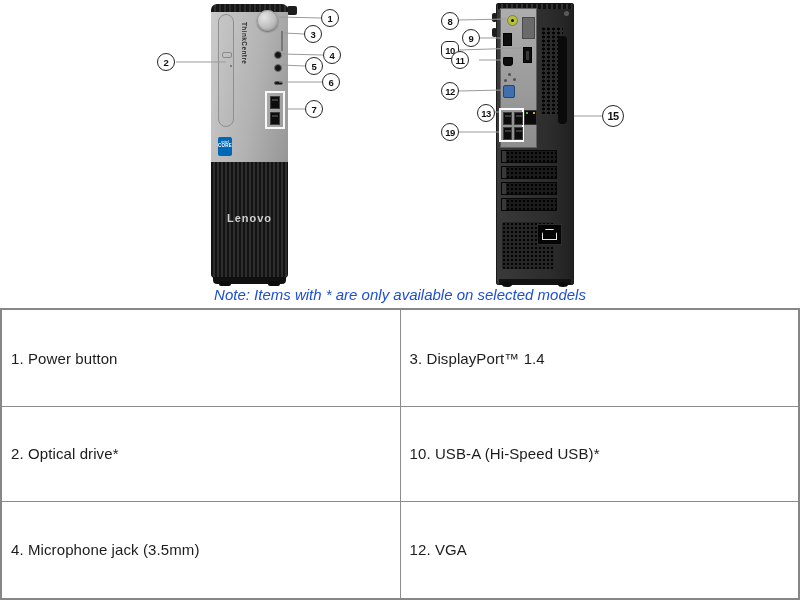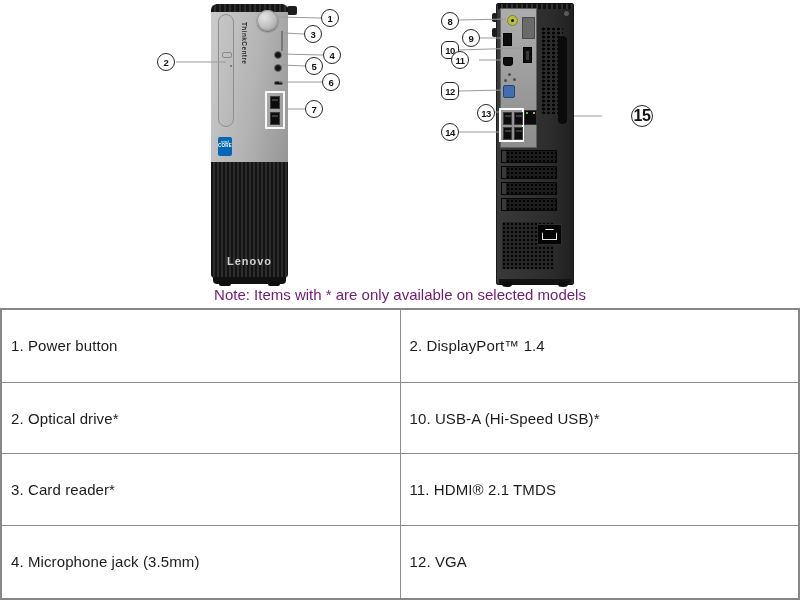--- a/index.html
+++ b/index.html
@@ -12,21 +12,21 @@
   .diagram{position:relative;width:800px;height:284px;background:#fff;}
   .diagram svg.leads{position:absolute;left:0;top:0;pointer-events:none;}
   .diagram svg.leads line{stroke:#9a9a9a;stroke-width:1;}
   .callout{
     position:absolute;width:18px;height:18px;border-radius:50%;
     background:#fff;border:1.6px solid #262626;box-sizing:border-box;
     display:flex;align-items:center;justify-content:center;
     font-size:9.5px;font-weight:bold;color:#111;
     transform:translate(-50%,-50%);z-index:5;letter-spacing:-0.5px;
   }
-  .callout.big{width:22px;height:22px;font-size:16px;margin-left:29px;}
+  .callout.big{width:22px;height:22px;font-size:11px;}
 
   
   .front-tower{position:absolute;left:211px;top:4px;width:77px;height:280px;}
   .ft-cap{position:absolute;left:0;top:0;width:100%;height:9px;background:#202020;
     border-radius:6px 6px 0 0;
     background-image:repeating-linear-gradient(90deg,#161616 0 3px,#2e2e2e 3px 5px);}
   .ft-nub{position:absolute;right:-9px;top:2px;width:10px;height:9px;background:#1d1d1d;border-radius:2px;}
   .ft-silver{position:absolute;left:0;top:8px;width:100%;height:150px;
     background:linear-gradient(100deg,#cbcbcb,#b3b3b3 55%,#969696);}
   .ft-ribbed{position:absolute;left:0;top:158px;width:100%;height:116px;
@@ -51,21 +51,21 @@
     background:#141414;border:1px solid #595959;box-sizing:border-box;}
   .ft-usbbox{position:absolute;left:54px;top:87px;width:20px;height:38px;
     border:2px solid #f7f7f7;box-sizing:border-box;}
   .usb-a{position:absolute;left:3px;width:10px;height:13px;background:#0c0c0c;border:1px solid #3e3e3e;box-sizing:border-box;}
   .usb-a::after{content:"";position:absolute;left:1px;top:2px;width:6px;height:2px;background:#3a3a3a;}
   .ft-intel{position:absolute;left:7px;top:133px;width:14px;height:19px;background:#0067b6;
     border-radius:2px;color:#fff;text-align:center;line-height:1.1;padding-top:3px;box-sizing:border-box;}
   .ft-intel .l1{font-size:4px;display:block;}
   .ft-intel .l2{font-size:4.5px;font-weight:bold;display:block;letter-spacing:0.2px;}
   .ft-lenovo{position:absolute;left:0;width:100%;top:208px;text-align:center;
-    font-size:11px;font-weight:bold;color:#cfcfcf;letter-spacing:1px;margin-top:43px;}
+    font-size:11px;font-weight:bold;color:#cfcfcf;letter-spacing:1px;}
 
   
   .rear-tower{position:absolute;left:496px;top:3px;width:78px;height:282px;
     background:linear-gradient(90deg,#3a3a3a,#2c2c2c 70%,#202020);
     border-radius:3px;box-shadow:inset 0 0 0 1px #191919;}
   .rt-capticks{position:absolute;left:2px;top:1px;width:74px;height:5px;
     background-image:repeating-linear-gradient(90deg,#101010 0 3px,#323232 3px 5px);}
   .rt-screwL{position:absolute;left:-4px;width:5px;height:9px;background:#1d1d1d;border-radius:2px;}
   .rt-panel{position:absolute;left:4px;top:5px;width:37px;height:140px;
     background:linear-gradient(180deg,#adadad,#8d8d8d);border:1px solid #5f5f5f;box-sizing:border-box;}
@@ -101,21 +101,21 @@
     background-image:radial-gradient(circle,#030303 1.3px,transparent 1.5px);background-size:4px 4px;}
   .rt-inlet{position:absolute;left:41px;top:221px;width:25px;height:21px;background:#050505;
     border:1px solid #2e2e2e;box-sizing:border-box;display:flex;align-items:center;justify-content:center;}
   .rt-inlet .c14{width:15px;height:11px;border:1.5px solid #e8e8e8;box-sizing:border-box;
     clip-path:polygon(25% 0,75% 0,100% 38%,100% 100%,0 100%,0 38%);}
   .rt-base{position:absolute;left:3px;bottom:0;width:72px;height:6px;background:#121212;border-radius:0 0 3px 3px;}
   .rt-foot{position:absolute;bottom:-2px;width:10px;height:5px;background:#0c0c0c;border-radius:50%;}
 
   
   .note-line{height:24px;line-height:22px;text-align:center;font-size:15px;
-    font-weight:500;color:#701a75;}
+    font-style:italic;font-weight:500;color:#1d4ed8;}
   table.spec{width:800px;height:292px;border-collapse:collapse;table-layout:fixed;
     border:2px solid #878787;}
   table.spec td{border:1.5px solid #8c8c8c;font-size:15px;padding:0 0 0 9px;
     vertical-align:middle;color:#1c1c1c;letter-spacing:0.1px;}
 </style>
 </head>
 <body>
 
 <div class="diagram">
 
@@ -208,40 +208,36 @@
     <div class="callout" style="left: 166px; top: 62px;">2</div>
     <div class="callout" style="left: 313px; top: 34px;">3</div>
     <div class="callout" style="left: 332px; top: 55px;">4</div>
     <div class="callout" style="left: 314px; top: 66px;">5</div>
     <div class="callout" style="left: 331px; top: 82px;">6</div>
     <div class="callout" style="left: 314px; top: 109px;">7</div>
     <div class="callout" style="left: 450px; top: 21px;">8</div>
     <div class="callout" style="left: 471px; top: 38px;">9</div>
     <div class="callout" style="left: 450px; top: 50px; border-radius: 6px;">10</div>
     <div class="callout" style="left: 460px; top: 60px;">11</div>
-    <div class="callout" style="left: 450px; top: 91px; border-radius: 6px;">12</div>
+    <div class="callout" style="left: 450px; top: 91px;">12</div>
     <div class="callout" style="left: 486px; top: 113px;">13</div>
-    <div class="callout" style="left: 450px; top: 132px;">14</div>
+    <div class="callout" style="left: 450px; top: 132px;">19</div>
     <div class="callout big" style="left: 613px; top: 116px;">15</div>
   </div>
 
 <div class="note-line">Note: Items with * are only available on selected models</div>
 
 <table class="spec">
   <tbody>
       <tr>
         <td>1. Power button</td>
-        <td>2. DisplayPort™ 1.4</td>
+        <td>3. DisplayPort™ 1.4</td>
       </tr>
       <tr>
         <td>2. Optical drive*</td>
         <td>10. USB-A (Hi-Speed USB)*</td>
-      </tr>
-      <tr>
-        <td>3. Card reader*</td>
-        <td>11. HDMI® 2.1 TMDS</td>
       </tr>
       <tr>
         <td>4. Microphone jack (3.5mm)</td>
         <td>12. VGA</td>
       </tr>
     </tbody>
 </table>
 
 </body></html>

